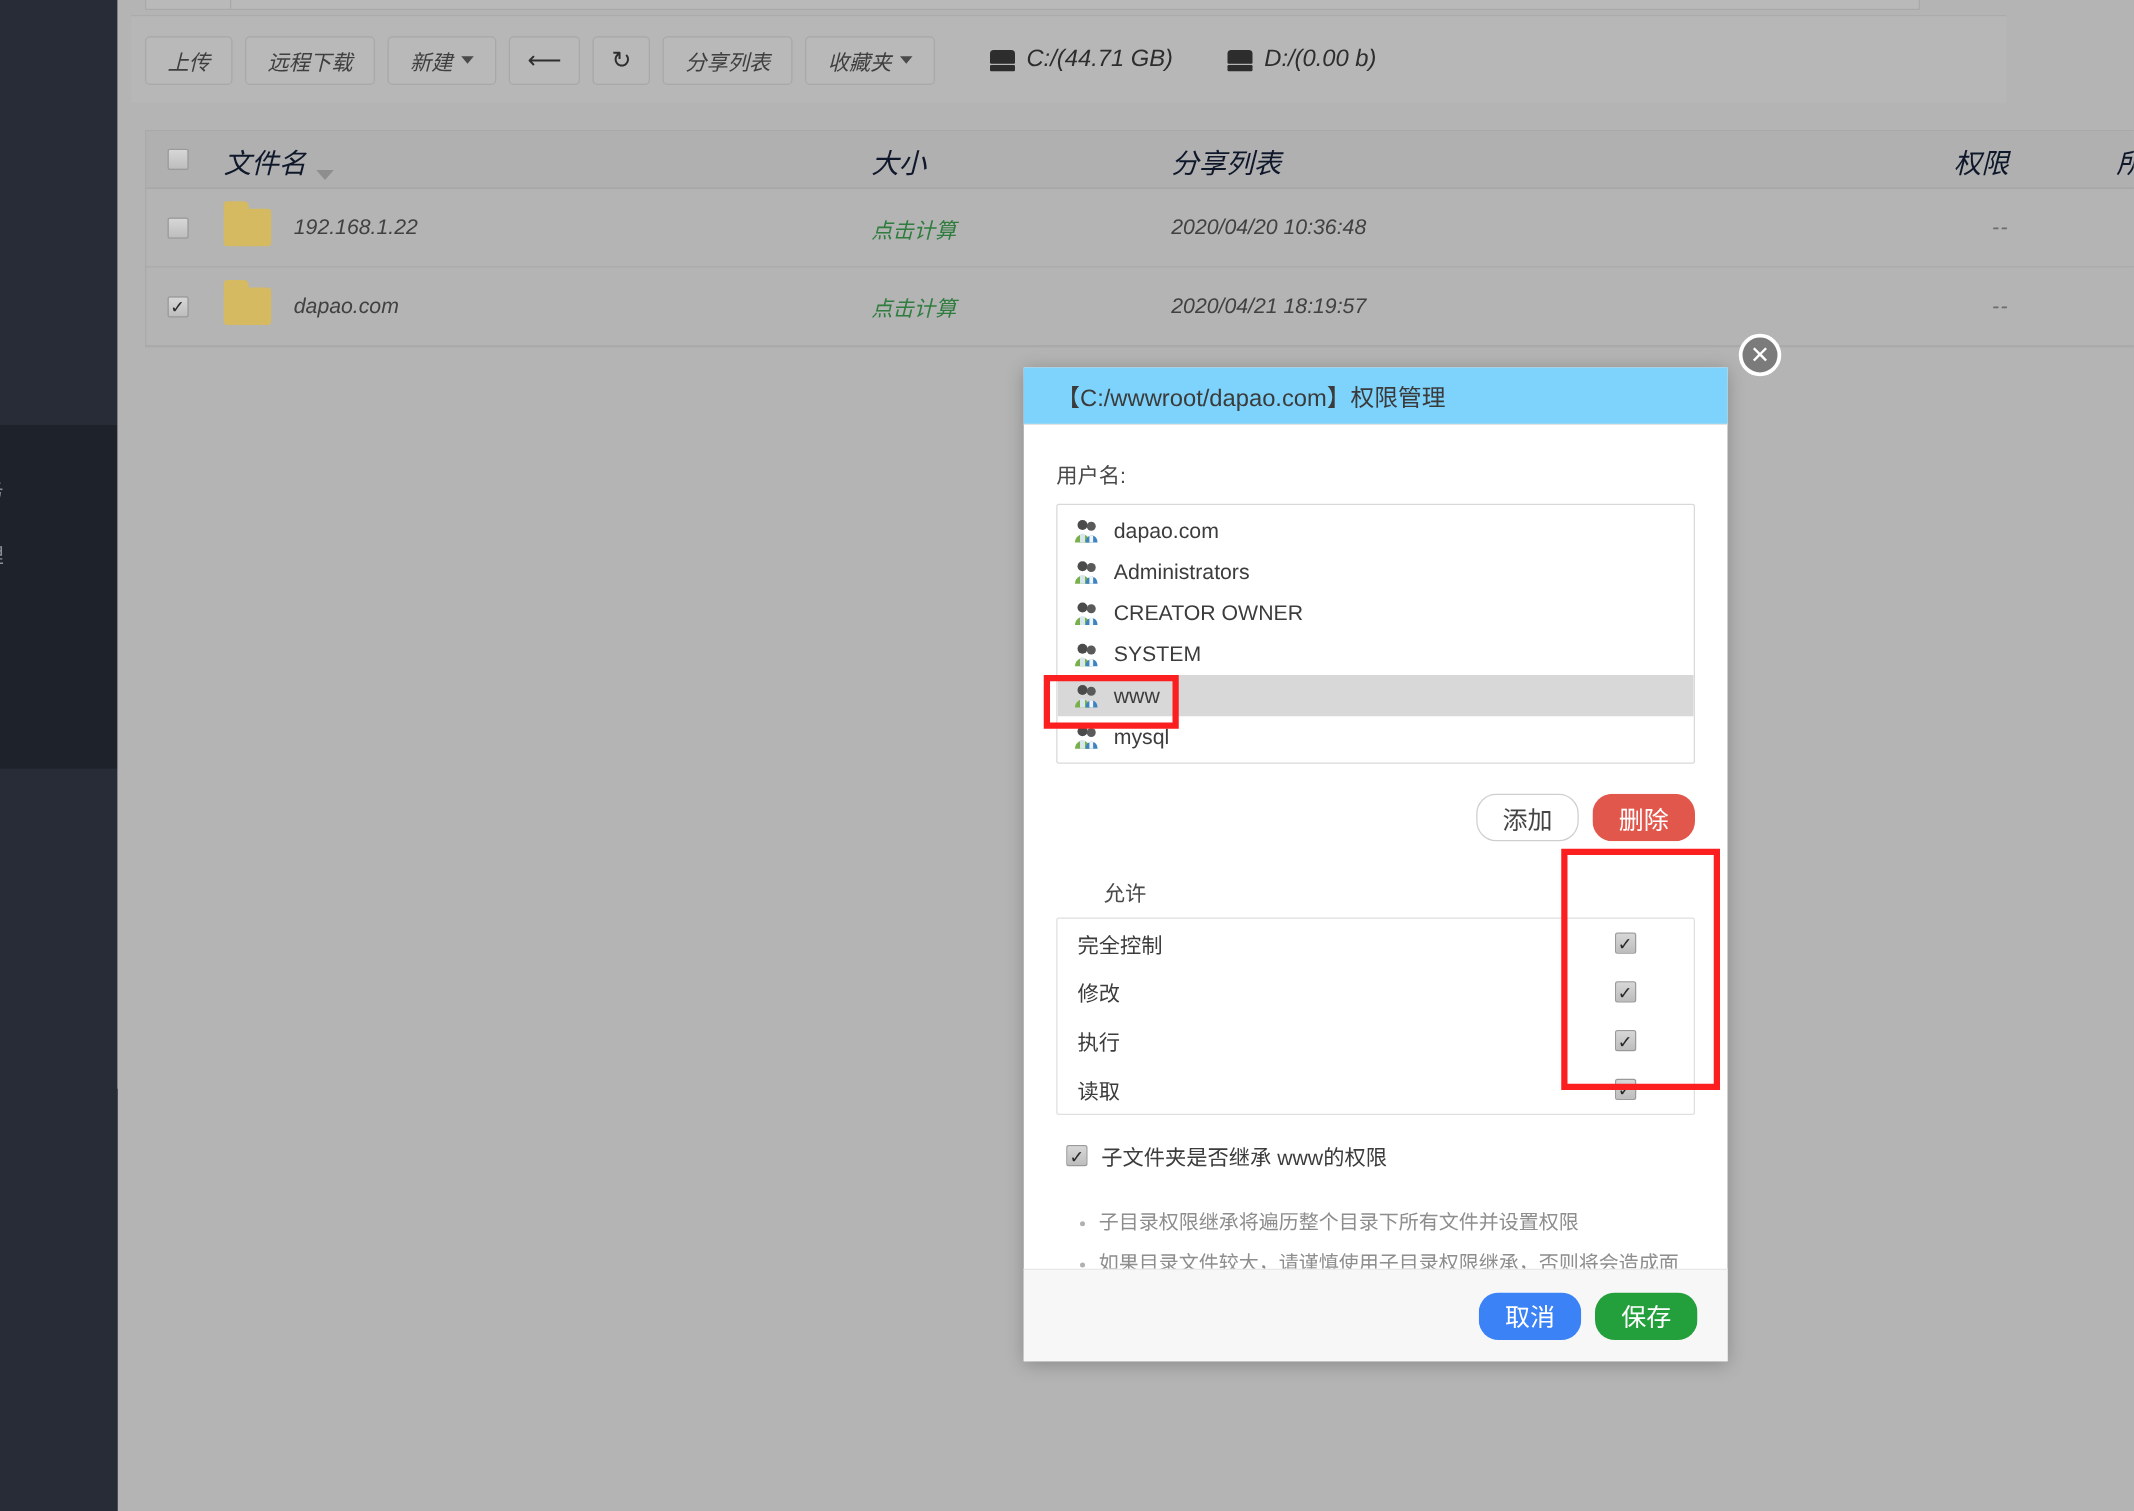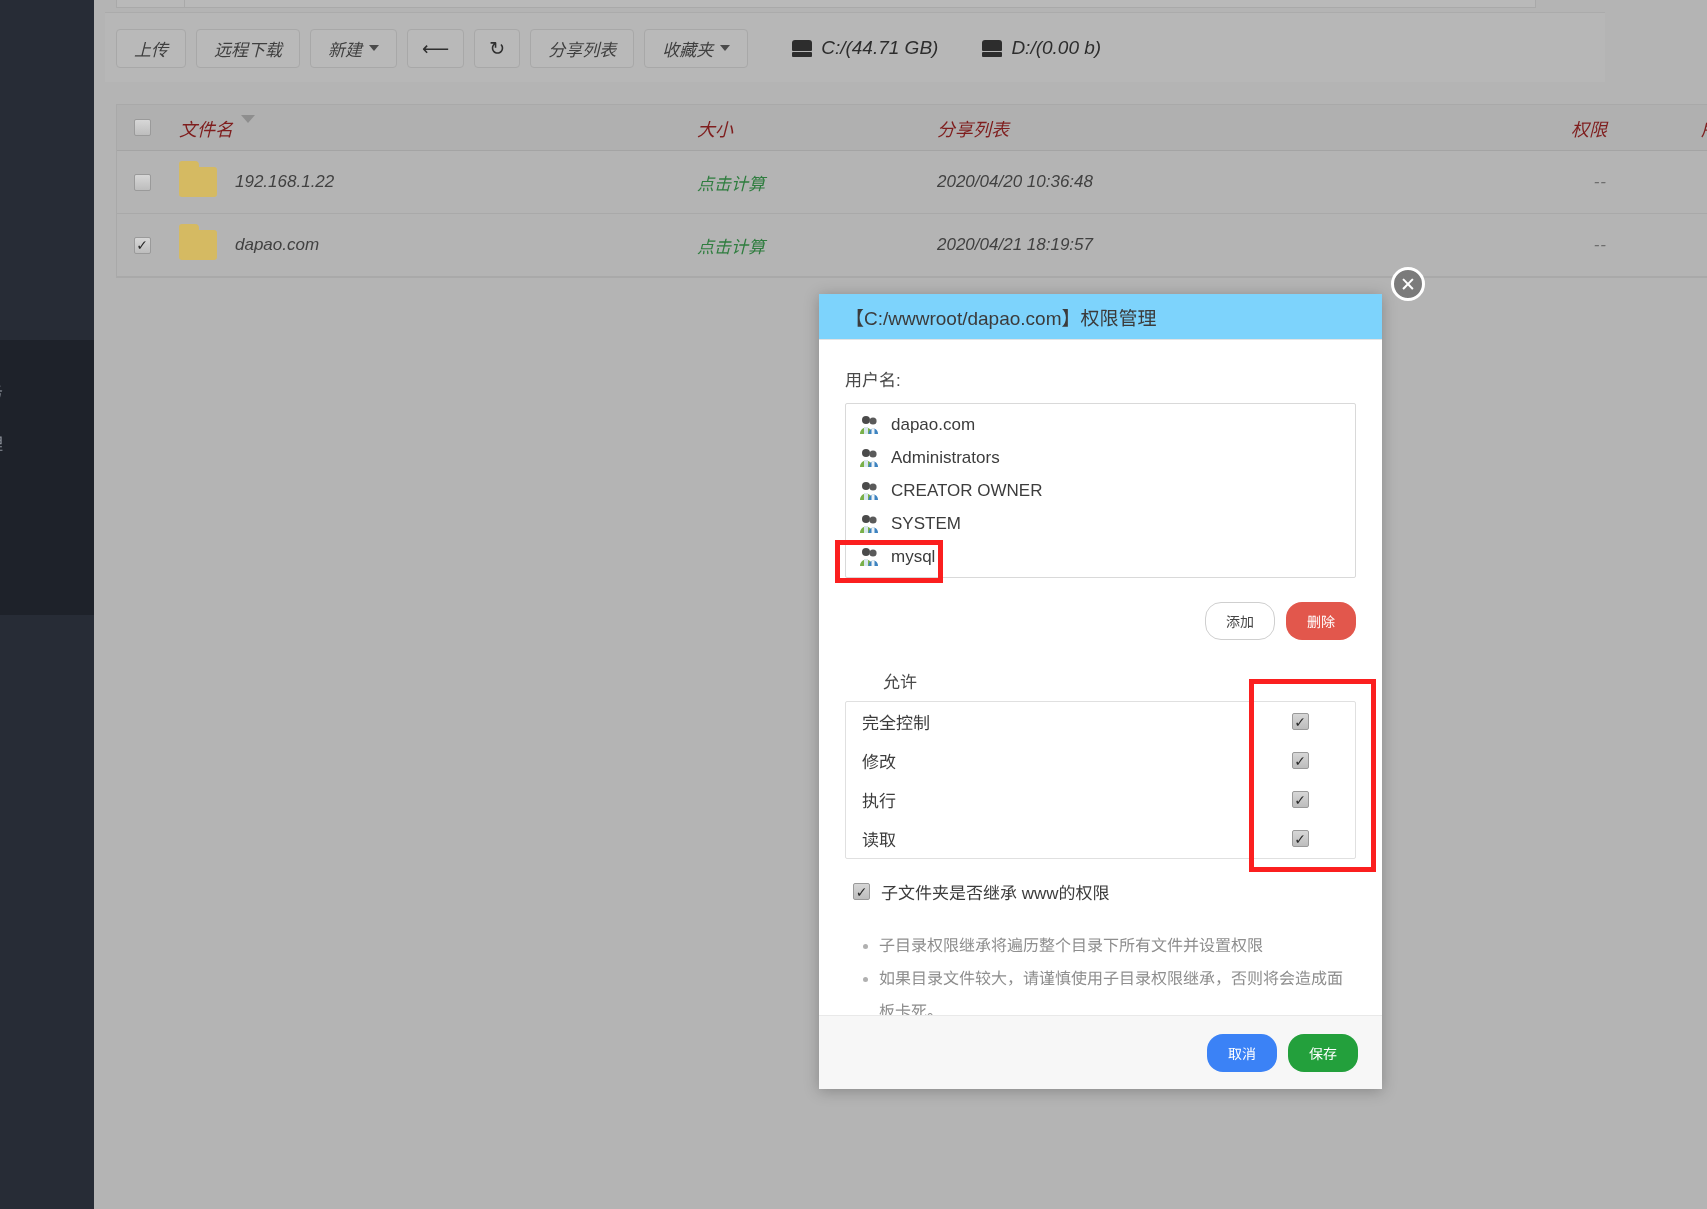--- a/index.html
+++ b/index.html
@@ -87,21 +87,21 @@
   .row { display: flex; align-items: center; height: 63px; border-bottom: 1px solid #a9a9a9; }
   .row.header { height: 46px; background: #b0b0b0; border-bottom: 1px solid #a4a4a4; }
   .row:last-child { border-bottom: 1px solid #a9a9a9; }
   .cell-check { width: 50px; display:flex; align-items:center; justify-content:center; }
   .cell-name { flex: 0 0 530px; display:flex; align-items:center; gap: 18px; padding-left: 12px; }
   .cell-size { flex: 0 0 240px; }
   .cell-time { flex: 0 0 540px; }
   .cell-perm { flex: 0 0 130px; text-align: right; }
   .cell-owner { flex: 0 0 130px; text-align: right; }
   .row.header .cell-perm, .row.header .cell-owner { padding-right: 0; }
-  .th { color: #7f1d1d; font-size: 18px; display:flex; align-items:flex-start; gap:8px; }
+  .th { color: #0f172a; font-size: 22px; display:flex; align-items:flex-end; gap:8px; }
   .sort-caret { width:0;height:0;border-left:7px solid transparent;border-right:7px solid transparent;border-top:8px solid #8e8e8e; }
   .td { color: #414141; font-size: 17px; }
   .td.green { color: #2f7d3f; }
   .td.muted { color: #6d6d6d; letter-spacing: 1px; }
   .folder {
     width: 38px; height: 30px; background: #d5ba62; border-radius: 2px 3px 3px 3px;
     position: relative; flex: 0 0 auto;
   }
   .folder::before {
     content:""; position:absolute; left:0; top:-6px; width:20px; height:7px;
@@ -141,21 +141,21 @@
   .user-item {
     height: 33px; display:flex; align-items:center; gap: 11px;
     padding: 0 12px; font-size: 17px; color: #3c3c3c;
   }
   .user-item.selected { background: #d8d8d8; }
   .uicon { width: 22px; height: 20px; position: relative; flex: 0 0 auto; }
   .uicon svg { display:block; }
 
   .list-actions { display:flex; justify-content:flex-end; gap: 11px; margin-top: 24px; }
   .btn {
-    height: 38px; padding: 0 20px; border-radius: 16px; font-size: 14px;
+    height: 38px; padding: 0 20px; border-radius: 16px; font-size: 20px;
     display:flex; align-items:center; justify-content:center; border: 1px solid transparent;
   }
   .btn-default { background: #ffffff; border-color: #cfcfcf; color: #454545; }
   .btn-danger { background: #e2574c; color: #ffffff; }
   .btn-cancel { background: #3b82f6; color: #ffffff; }
   .btn-success { background: #23a03c; color: #ffffff; }
 
   .perm-head { display:flex; align-items:flex-end; margin-top: 28px; }
   .perm-head-label { font-size: 17px; color: #4a4a4a; flex: 1; }
   .perm-head-allow { font-size: 17px; color: #4a4a4a; width: 110px; text-align: center; }
@@ -366,20 +366,33 @@
               <path d="M2 19c0-4 3-6.5 6-6.5S14 15 14 19z" fill="#79b04a"></path>
               <path d="M6 12.8c0-1 4-1 4 0V19H6z" fill="#d8e7ef"></path>
               <ellipse cx="15" cy="6" rx="3.6" ry="3.6" fill="#5a5a5a"></ellipse>
               <path d="M10.5 19c0-3.5 2.4-5.6 4.8-5.6S20 15.5 20 19z" fill="#3d83c0"></path>
               <path d="M13.5 13.8c0-.9 3-0.9 3 0V19h-3z" fill="#eef4f8"></path>
             </svg>
           </span>
           <span>SYSTEM</span>
         </div>
 
+        <div class="user-item selected">
+          <span class="uicon">
+            <svg width="22" height="20" viewBox="0 0 22 20">
+              <ellipse cx="8" cy="5" rx="4" ry="4" fill="#4b4b4b"></ellipse>
+              <path d="M2 19c0-4 3-6.5 6-6.5S14 15 14 19z" fill="#79b04a"></path>
+              <path d="M6 12.8c0-1 4-1 4 0V19H6z" fill="#d8e7ef"></path>
+              <ellipse cx="15" cy="6" rx="3.6" ry="3.6" fill="#5a5a5a"></ellipse>
+              <path d="M10.5 19c0-3.5 2.4-5.6 4.8-5.6S20 15.5 20 19z" fill="#3d83c0"></path>
+              <path d="M13.5 13.8c0-.9 3-0.9 3 0V19h-3z" fill="#eef4f8"></path>
+            </svg>
+          </span>
+          <span>www</span>
+        </div>
 
         <div class="user-item">
           <span class="uicon">
             <svg width="22" height="20" viewBox="0 0 22 20">
               <ellipse cx="8" cy="5" rx="4" ry="4" fill="#4b4b4b"></ellipse>
               <path d="M2 19c0-4 3-6.5 6-6.5S14 15 14 19z" fill="#79b04a"></path>
               <path d="M6 12.8c0-1 4-1 4 0V19H6z" fill="#d8e7ef"></path>
               <ellipse cx="15" cy="6" rx="3.6" ry="3.6" fill="#5a5a5a"></ellipse>
               <path d="M10.5 19c0-3.5 2.4-5.6 4.8-5.6S20 15.5 20 19z" fill="#3d83c0"></path>
               <path d="M13.5 13.8c0-.9 3-0.9 3 0V19h-3z" fill="#eef4f8"></path>

